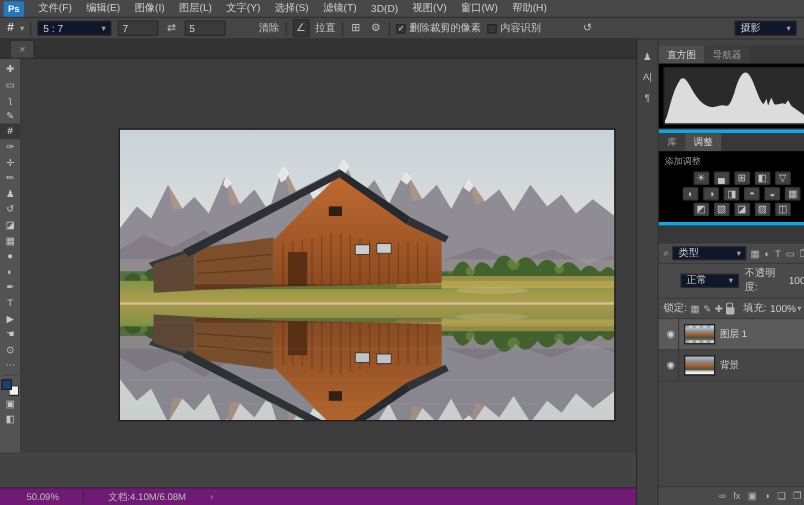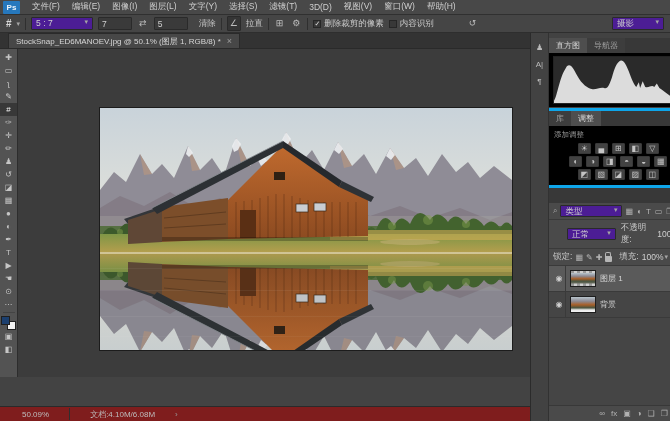--- a/index.html
+++ b/index.html
@@ -13,22 +13,22 @@
              border-bottom:1px solid #303030; flex:0 0 15px; }
   .ps-logo { width:17px; height:13px; background:#2678bd; color:#eaf4fb; font-weight:bold;
              font-size:8px; display:flex; align-items:center; justify-content:center;
              margin:0 6px 0 3px; border-radius:1px; }
   .menu-item { padding:0 6px; height:100%; display:flex; align-items:center; color:#cfcfcf; }
 
   
   .optionsbar { height:18px; background:#454545; border-bottom:1px solid #2e2e2e;
                 display:flex; align-items:center; gap:5px; padding:0 6px; flex:0 0 18px; }
   .opt-sep { width:1px; height:12px; background:#2f2f2f; }
-  .dd { background:#4c1d95; border:1px solid #2a2a2a; border-radius:1px; height:13px;
-        display:flex; align-items:flex-start; gap:3px; padding:0 4px; color:#cfcfcf; }
+  .dd { background:#0f172a; border:1px solid #2a2a2a; border-radius:1px; height:13px;
+        display:flex; align-items:center; gap:3px; padding:0 4px; color:#cfcfcf; }
   .num { width:34px; height:13px; background:#3a3a3a; border:1px solid #2a2a2a;
          color:#cfcfcf; font-size:8.5px; padding:0 3px; border-radius:1px;
          font-family:"Liberation Sans", sans-serif; }
   .icon-btn { color:#bdbdbd; padding:0 2px; font-size:9px; line-height:13px; }
   .cb { width:8px; height:8px; background:#383838; border:1px solid #262626; display:inline-flex;
         align-items:center; justify-content:center; font-size:7px; color:#ddd; margin-right:3px; }
   .cb.checked::after { content:"✓"; }
   .opt-label { color:#c4c4c4; }
   .spacer { flex:1; }
   .tool-badge { font-size:10px; color:#d8d8d8; font-weight:bold; }
@@ -52,21 +52,21 @@
   .tb-sep { width:12px; height:1px; background:#444; margin:1px 0; }
   .swatches { position:relative; width:15px; height:14px; margin-top:2px; }
   .swatch { position:absolute; width:9px; height:9px; border:1px solid #1f1f1f; }
   .swatch.fg { left:0; top:0; background:#1c3f6e; z-index:2; }
   .swatch.bg { right:0; bottom:0; background:#f2f2f2; }
 
   .canvas { flex:1; background:#3c3c3c; position:relative; overflow:hidden; }
   .photo { position:absolute; left:82px; top:59px; width:412px; height:242px;
            outline:1px solid #1c1c1c; }
 
-  .statusbar { height:15px; background:#7f1d1d; border-top:1px solid #2a2a2a; display:flex;
+  .statusbar { height:15px; background:#701a75; border-top:1px solid #2a2a2a; display:flex;
                align-items:center; gap:20px; padding:0 6px; flex:0 0 15px; color:#bdbdbd; font-size:8px;margin-top:29px; }
   .statusbar .chev { color:#9a9a9a; }
 
   
   .dock { width:140px; background:#424242; border-left:1px solid #2b2b2b; display:flex; flex:0 0 140px; }
   .dock-strip { width:18px; border-right:1px solid #323232; display:flex; flex-direction:column;
                 align-items:center; padding-top:8px; gap:4px; flex:0 0 18px; }
   .strip-icon { width:14px; height:13px; display:flex; align-items:center; justify-content:center;
                 color:#bbb; font-size:8px; }
   .dock-panels { flex:1; display:flex; flex-direction:column; min-height:0; padding-top:5px; }
@@ -146,21 +146,21 @@
     <span class="tool-badge">#</span>
     <span class="caret">▾</span>
     <span class="opt-sep"></span>
     <div class="dd" style="width:62px">
       <span>5 : 7</span>
       <span class="caret" style="margin-left:auto">▾</span>
     </div>
     <input class="num" value="7" style="">
     <span class="icon-btn">⇄</span>
     <input class="num" value="5" style="">
-    <span class="opt-label" style="margin-left:6px">清除</span>
+    <span class="opt-label" style="margin-left:23px">清除</span>
     <span class="opt-sep"></span>
     <span class="icon-btn" style="background:#353535;border:1px solid #2a2a2a;border-radius:1px">∠</span>
     <span class="opt-label">拉直</span>
     <span class="opt-sep"></span>
     <span class="icon-btn">⊞</span>
     <span class="icon-btn">⚙</span>
     <span class="opt-sep"></span>
     <label style="display:flex;align-items:center">
       <span class="cb checked"></span>
       <span>删除裁剪的像素</span>
@@ -174,21 +174,20 @@
     <div class="dd" style="width:52px">
       <span>摄影</span>
       <span class="caret" style="margin-left:auto">▾</span>
     </div>
   </div>
 
   <div class="mid">
     <div class="workarea">
       <div class="tabbar">
         <div class="doctab">
-          <span>StockSnap_ED6MANOEV.jpg @ 50.1% (图层 1, RGB/8) *</span>
           <span class="close">×</span>
         </div>
       </div>
 
       <div class="canvasrow">
 
         <div class="toolbar">
           <div>
 
               <div class="tool">

